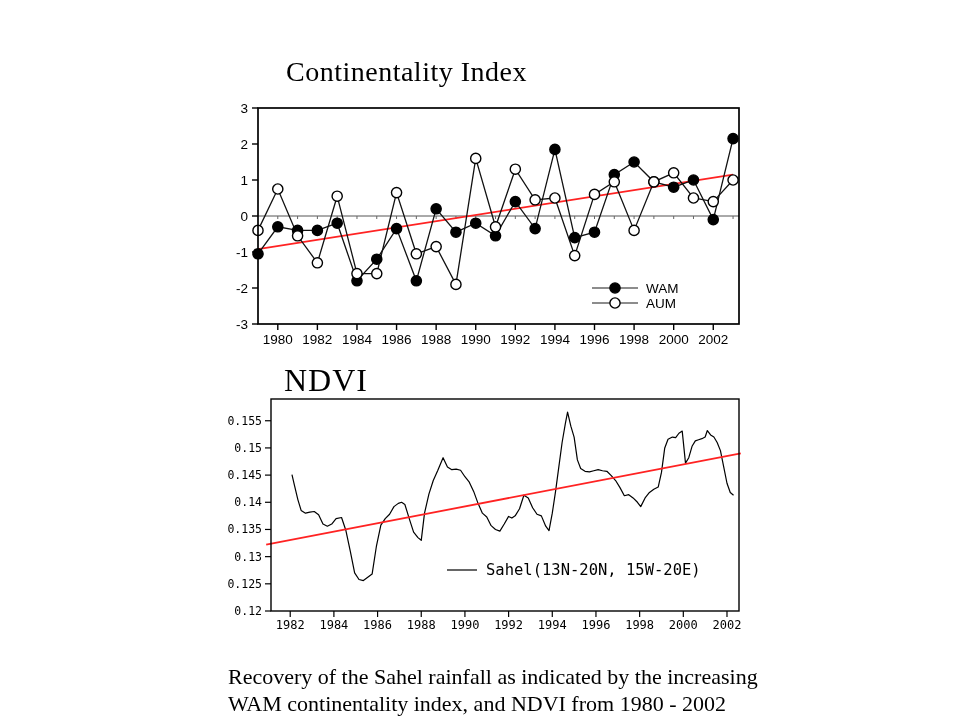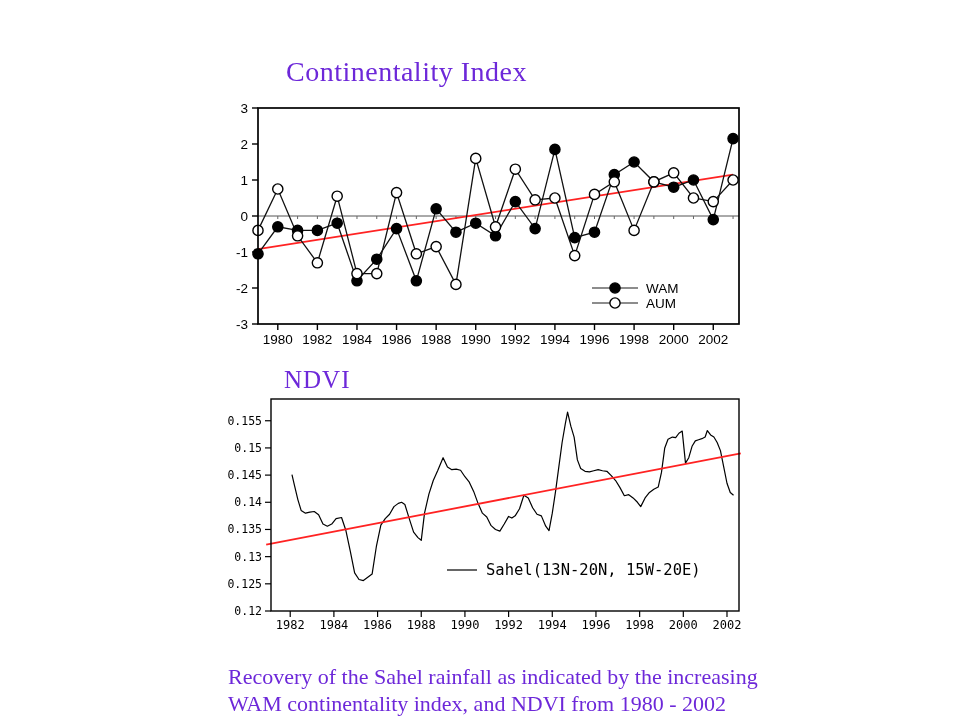--- a/index.html
+++ b/index.html
@@ -1,20 +1,20 @@
 <!DOCTYPE html>
 <html><head>
 <meta charset="utf-8">
 <style>
   html,body{margin:0;padding:0;background:#fff;}
   .slide{position:relative;width:960px;height:720px;background:#ffffff;overflow:hidden;
-         font-family:"Liberation Serif", serif;color:#6d28d9;}
+         font-family:"Liberation Serif", serif;color:#000000;}
   .title-ci{position:absolute;left:286px;top:56px;font-size:28px;line-height:32px;
             font-family:"Liberation Serif", serif;letter-spacing:0.5px;}
-  .title-ndvi{position:absolute;left:284px;top:366px;font-size:25px;line-height:28px;
+  .title-ndvi{position:absolute;left:284px;top:366px;font-size:32px;line-height:28px;
             font-family:"Liberation Serif", serif;letter-spacing:1px;}
   .chart-svg{position:absolute;}
   #ci-svg{left:225px;top:95px;}
   #ndvi-svg{left:225px;top:395px;}
   .caption{position:absolute;left:228px;top:655px;width:600px;font-size:22px;line-height:27px;
            font-family:"Liberation Serif", serif;margin-top:8px;}
 </style>
 </head>
 <body>
 

